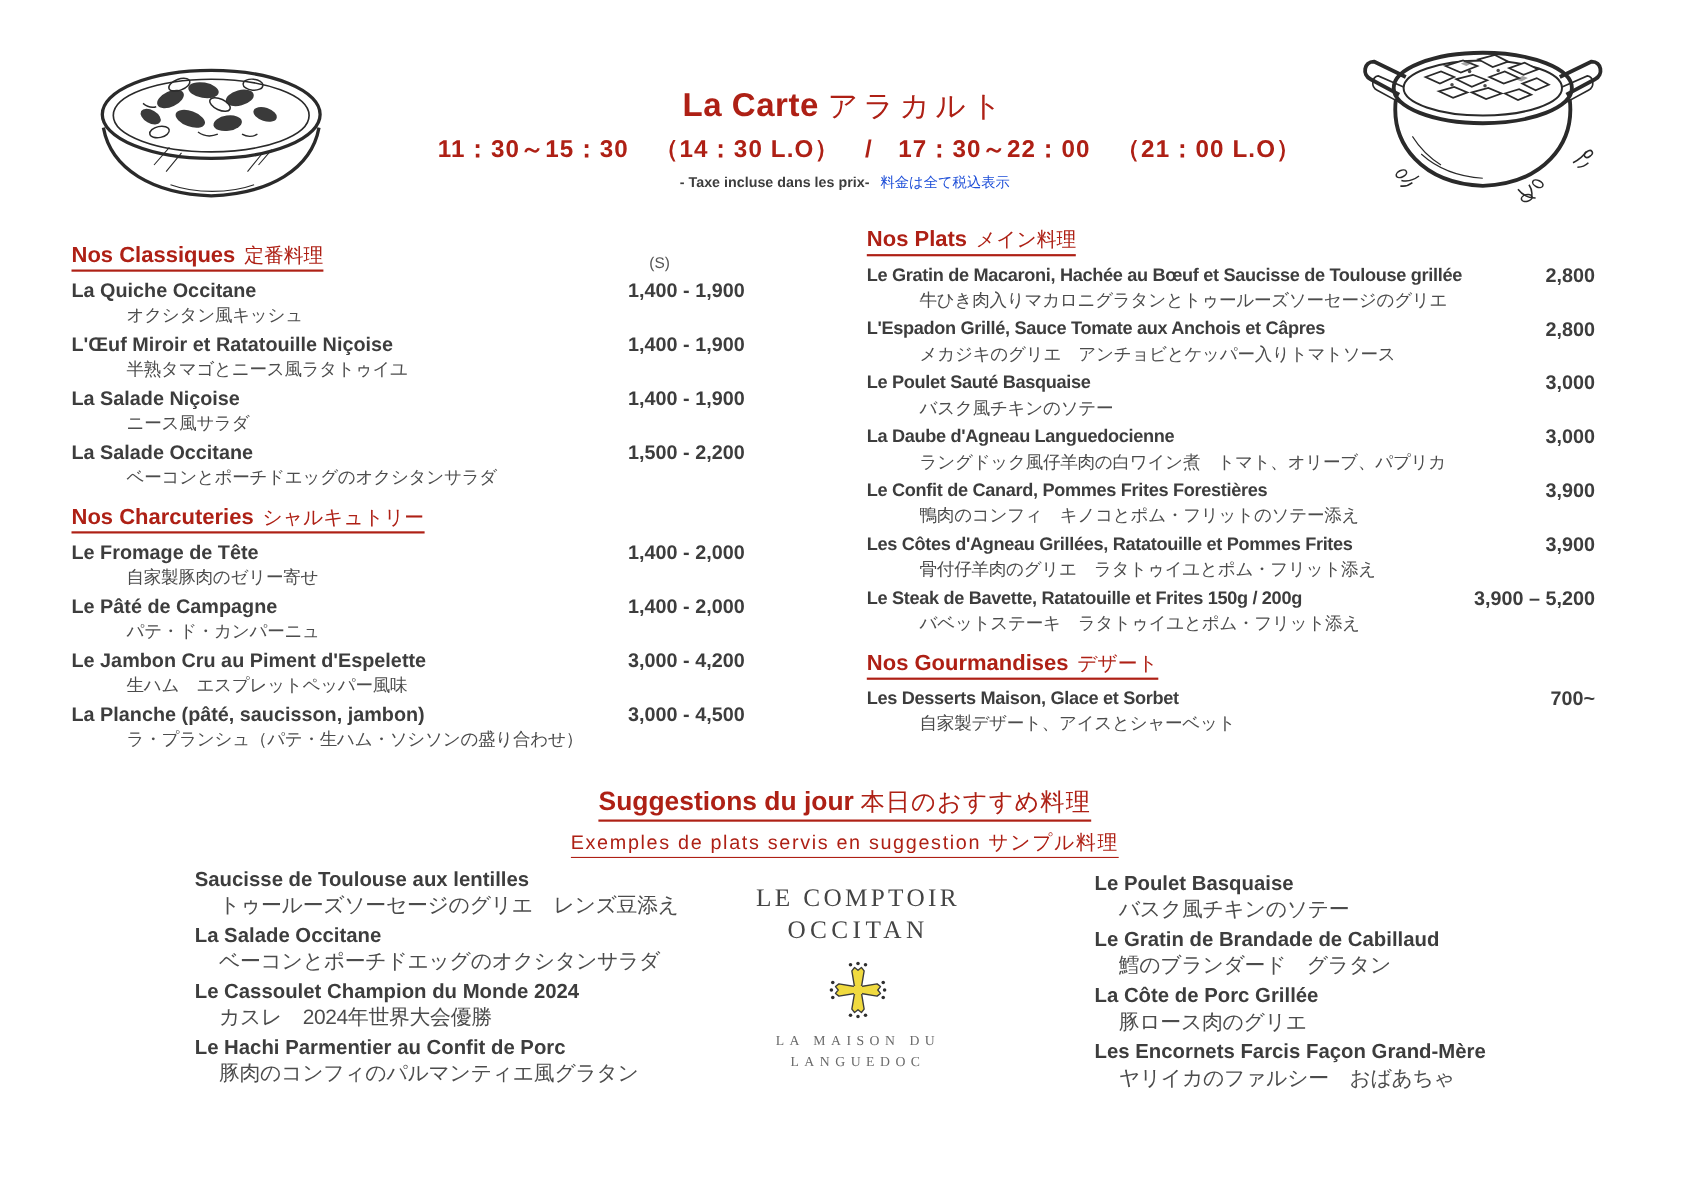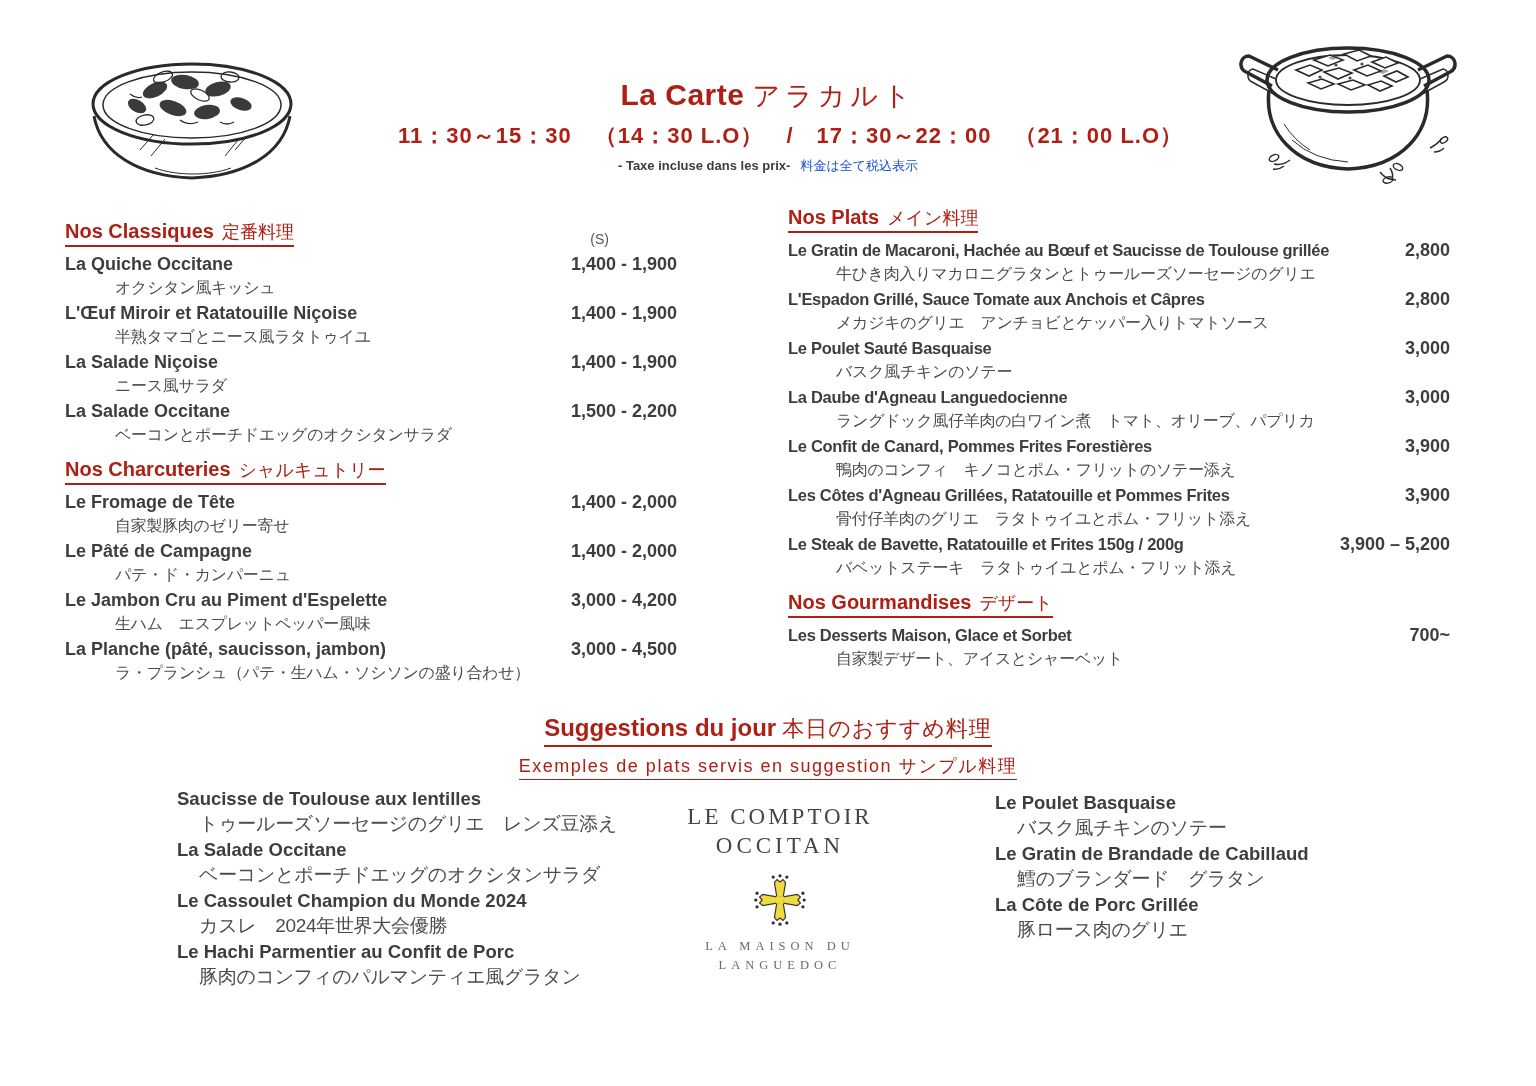--- a/index.html
+++ b/index.html
@@ -371,13 +371,17 @@
     <div class="bm-desc">バスク風チキンのソテー</div>
   </div>
   <div class="bm-item">
     <div class="bm-name">Le Gratin de Brandade de Cabillaud</div>
     <div class="bm-desc">鱈のブランダード　グラタン</div>
   </div>
   <div class="bm-item">
     <div class="bm-name">La Côte de Porc Grillée</div>
     <div class="bm-desc">豚ロース肉のグリエ</div>
   </div>
+  <div class="bm-item">
+    <div class="bm-name">Les Encornets Farcis Façon Grand-Mère</div>
+    <div class="bm-desc">ヤリイカのファルシー　おばあちゃ</div>
+  </div>
 </div>
 
 </body></html>

